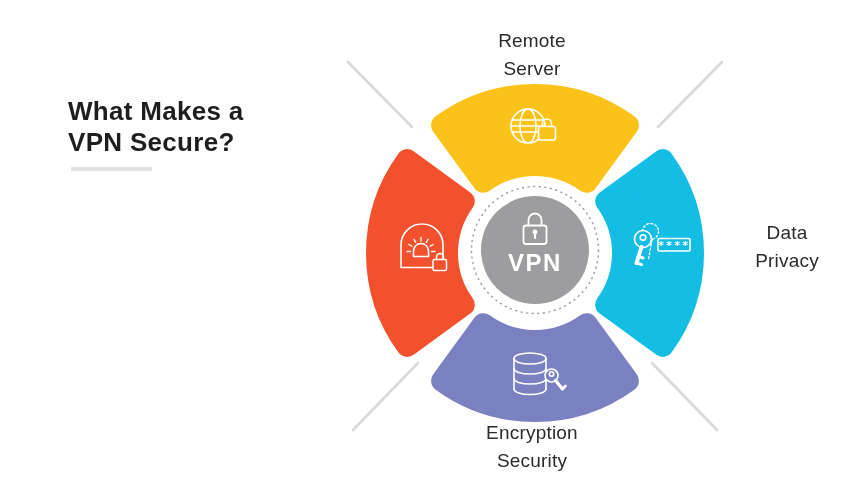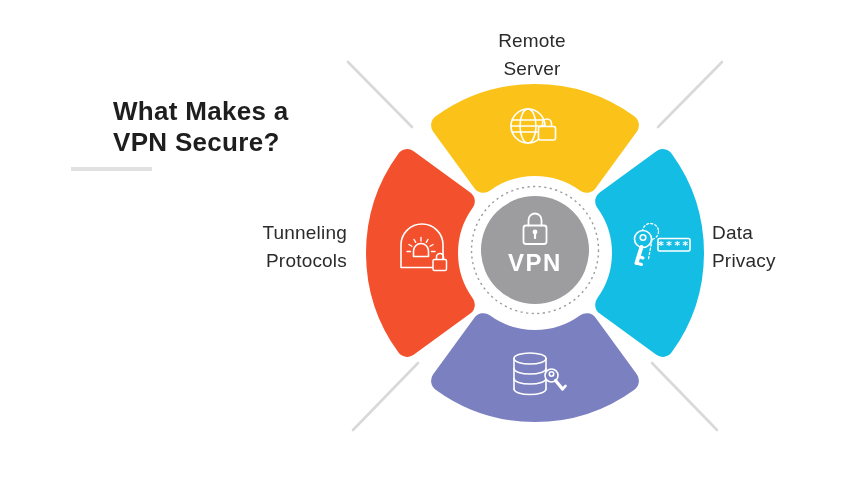--- a/index.html
+++ b/index.html
@@ -6,33 +6,33 @@
   .canvas{
     position:relative;
     width:868px;height:488px;
     background:#ffffff;
     overflow:hidden;
     font-family:"Liberation Sans", sans-serif;
   }
   .title{
     position:absolute;left:68px;top:96px;
     font-size:26px;font-weight:700;line-height:31px;
-    letter-spacing:.3px;color:#1e1e1e;white-space:pre-line;margin-left:45px;
+    letter-spacing:.3px;color:#1e1e1e;white-space:pre-line;
   }
   .title-underline{
     position:absolute;left:71px;top:167px;
     width:81px;height:4px;background:#e1e1e1;
   }
   .label{
     position:absolute;
     font-size:19px;line-height:28px;letter-spacing:.2px;
     color:#2b2b2b;white-space:pre-line;
   }
   .label-top{left:432px;top:27px;width:200px;text-align:center;}
-  .label-right{left:712px;top:219px;width:150px;text-align:left;}
+  .label-right{left:712px;top:219px;width:150px;text-align:center;}
   .label-bottom{left:432px;top:419px;width:200px;text-align:center;}
   .label-left{left:197px;top:219px;width:150px;text-align:right;}
   svg.diagram{position:absolute;left:0;top:0;}
   .icon-stroke{stroke:#ffffff;fill:none;stroke-linecap:round;stroke-linejoin:round;}
   .vpn-text{
     font-family:"Liberation Sans", sans-serif;
     font-weight:700;font-size:24px;letter-spacing:1.5px;fill:#ffffff;
     text-anchor:middle;
   }
   .mask-text{
@@ -47,22 +47,22 @@
 <div class="canvas">
 
   <div class="title">What Makes a
 VPN Secure?</div>
   <div class="title-underline"></div>
 
   <div class="label label-top">Remote
 Server</div>
   <div class="label label-right">Data
 Privacy</div>
-  <div class="label label-left">Tunneling
-Protocols</div>
+  <div class="label label-bottom">Encryption
+Security</div>
 
   <svg class="diagram" width="868" height="488" viewBox="0 0 868 488">
 
     <defs>
       <path id="segShape" d="M483.3 181.8 L442.1 125.2 A158 158 0 0 1 627.9 125.2 L586.7 181.8 A88 88 0 0 0 483.3 181.8 Z" stroke-width="22" stroke-linejoin="round"></path>
     </defs>
 
     <g stroke-width="2.6" stroke-linecap="round" stroke="#d9d9d9">
       <line x1="348" y1="62" x2="412" y2="127"></line>
       <line x1="722" y1="62" x2="658" y2="127"></line>

